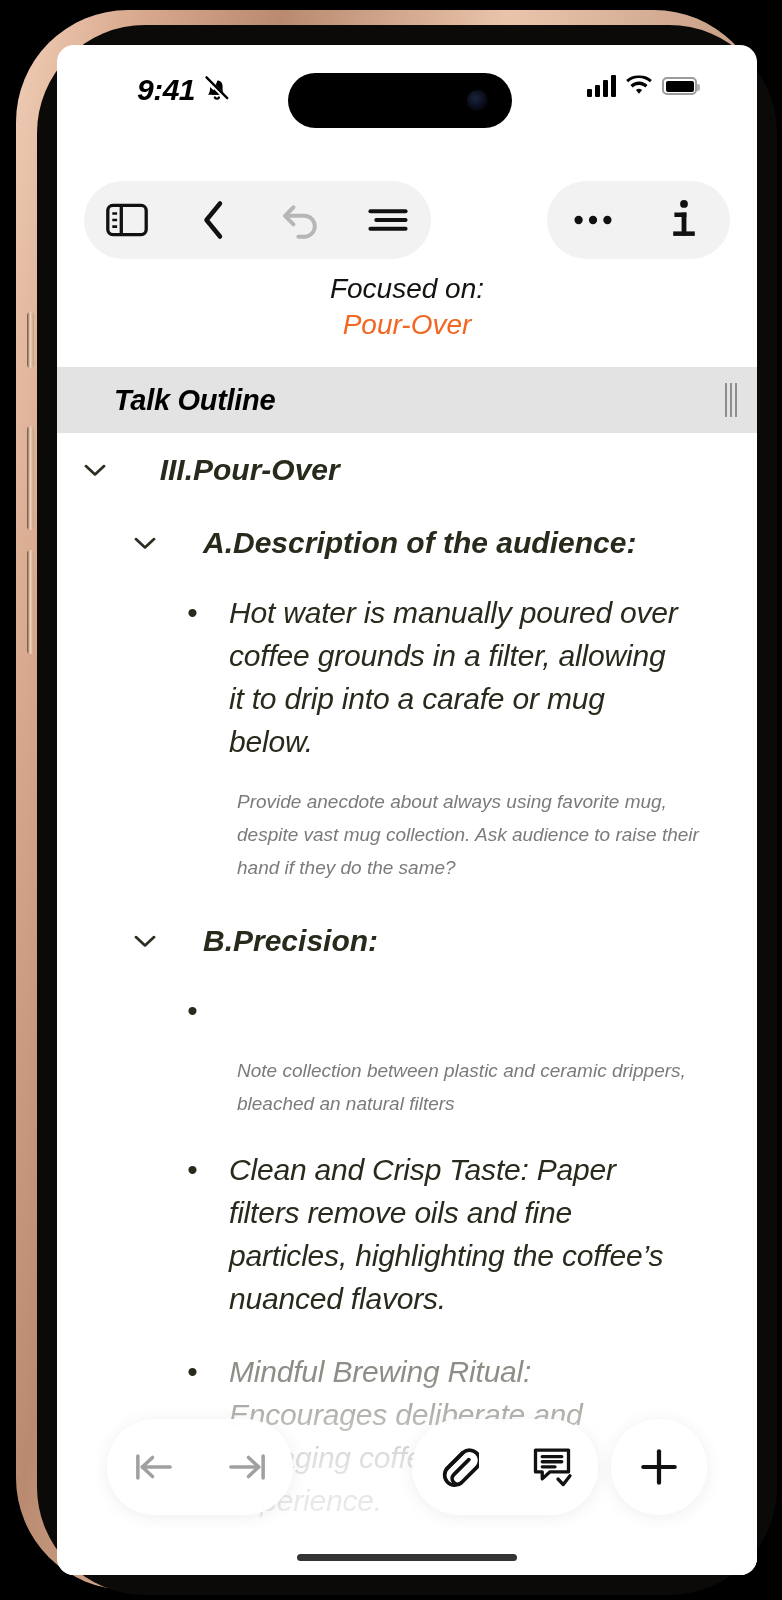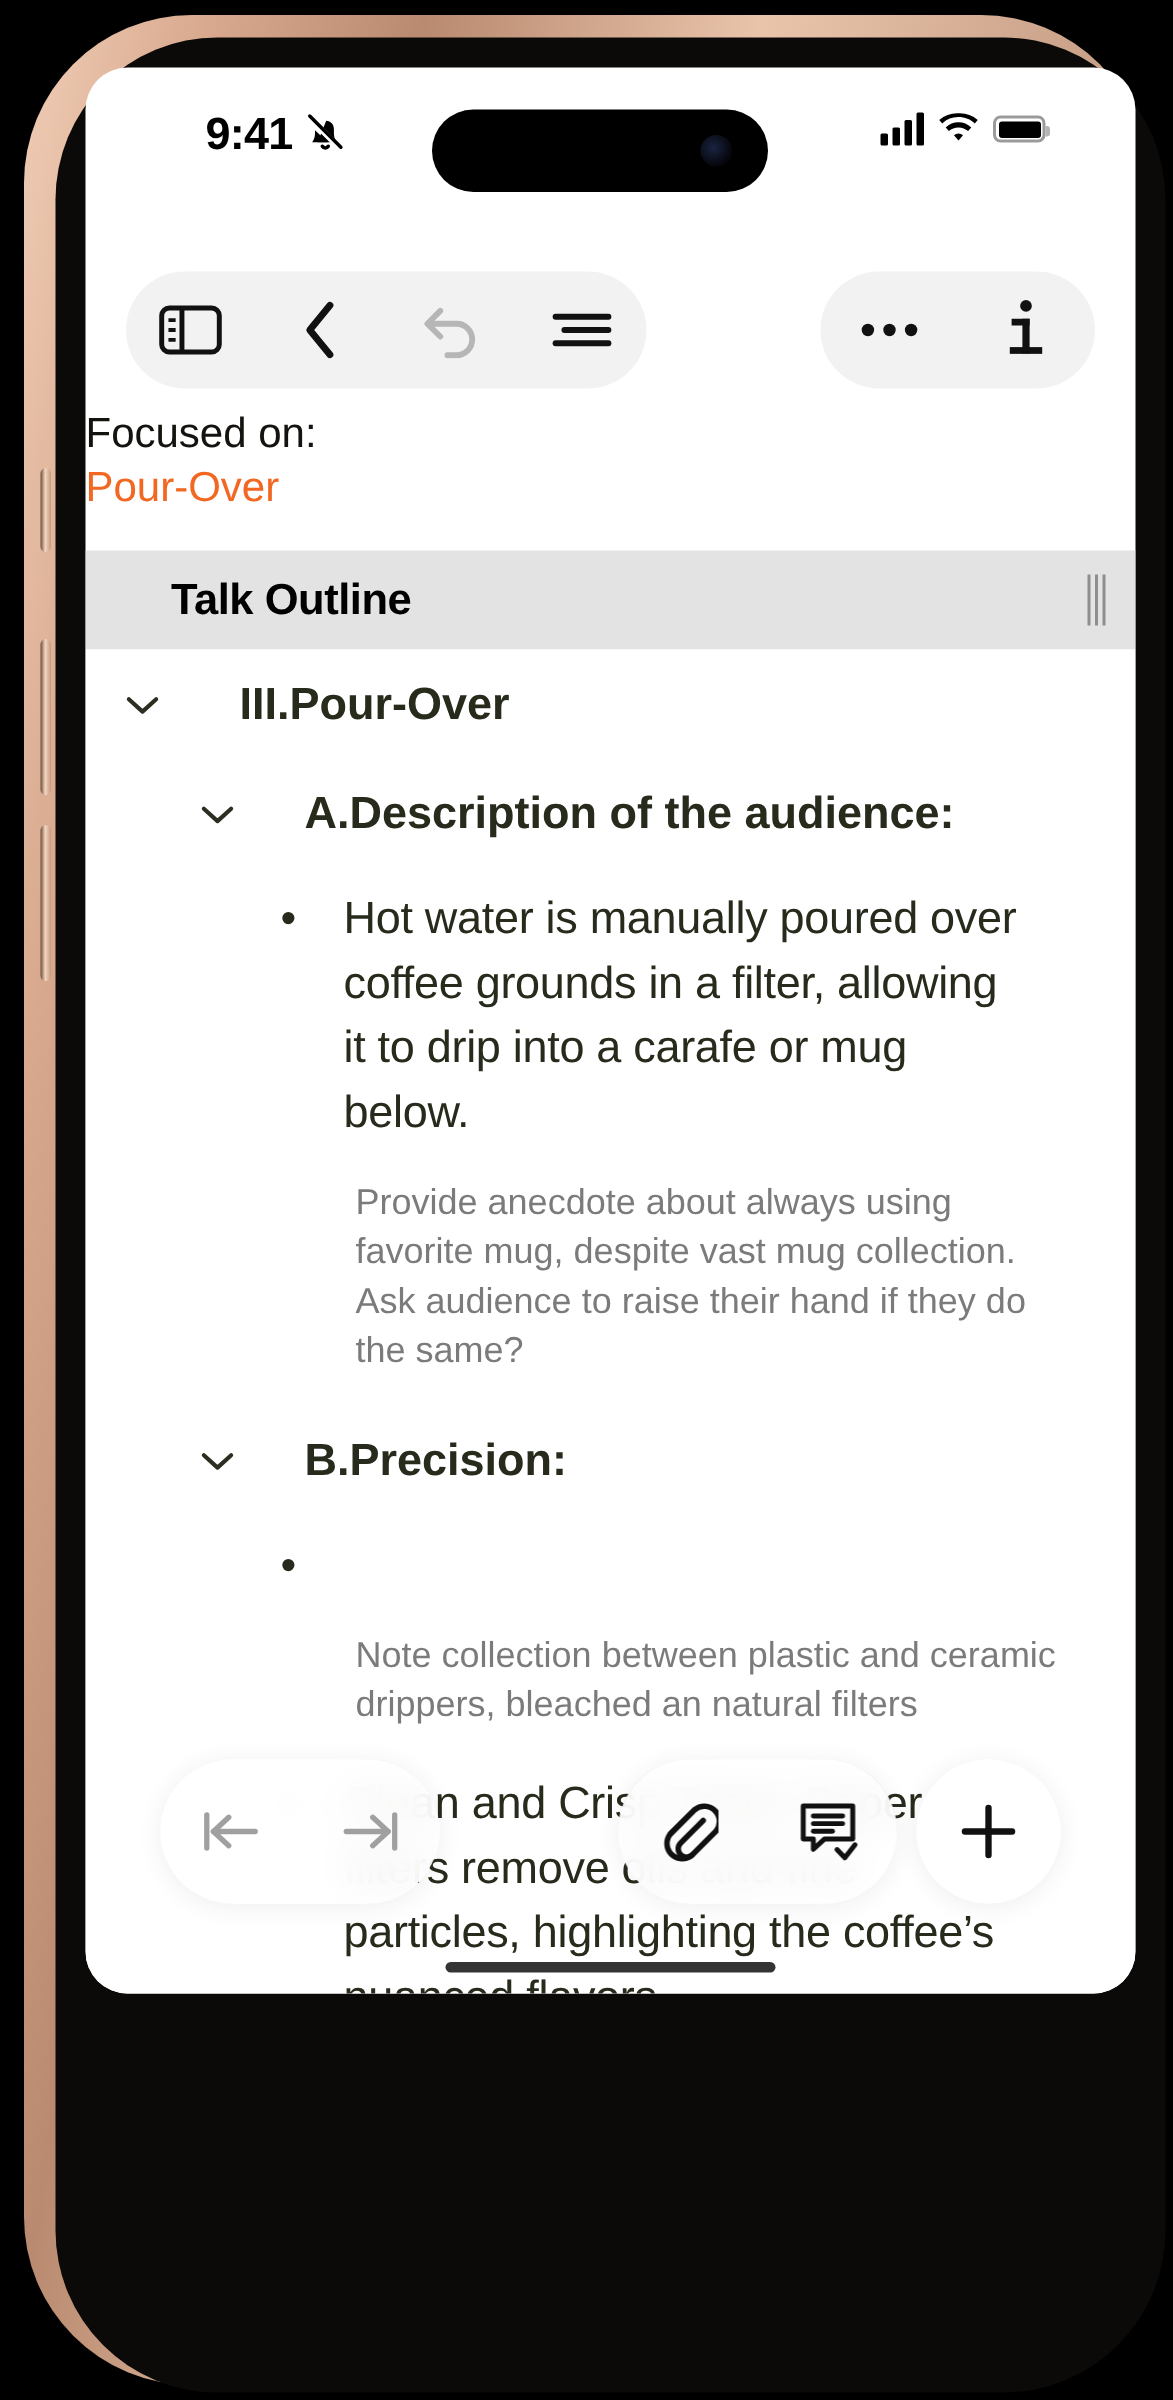--- a/index.html
+++ b/index.html
@@ -19,24 +19,25 @@
     padding:5px;
   }
   #phone-bezel{
     position:absolute; left:21px; top:15px;
     width:740px; height:1570px;
     border-radius:108px;
     background:#0b0a09;
   }
   #phone-screen{
     position:absolute; left:41px; top:35px;
-    width:700px; height:1284px;
-    border-radius:28px;
+    width:700px; height:1530px;
+    border-radius:17px;
     background:#ffffff;
     overflow:hidden;
+    font-style:italic;
   }
   #action-button{
     position:absolute; left:11px; top:302px; width:7px; height:56px;
     border-radius:4px;
     background:linear-gradient(90deg,#6d4c38,#f3d6c1 45%,#c49a7e);
   }
   #volume-up-button{
     position:absolute; left:11px; top:416px; width:7px; height:104px;
     border-radius:4px;
     background:linear-gradient(90deg,#6d4c38,#f3d6c1 45%,#c49a7e);
@@ -105,20 +106,21 @@
   #toolbar-right-group{ right:27px; width:183px; justify-content:space-around;}
   .tb-btn{
     width:64px; height:64px;
     display:flex; align-items:center; justify-content:center;
     border-radius:32px; cursor:pointer;
   }
 
   
   #focus-header{
     position:absolute; top:226px; left:0; width:700px; height:92px;
+    text-align:center;
   }
   #focus-label{ font-size:28px; color:#15130f; line-height:36px; }
   #focus-value{ font-size:28px; color:#f26722; line-height:36px; }
 
   
   #section-bar{
     position:absolute; top:322px; left:0; width:700px; height:66px;
     background:#e3e3e3;
     display:flex; align-items:center;
   }
@@ -159,21 +161,21 @@
   .bullet-dot{
     flex:0 0 auto; width:50px; font-size:30px; color:#262b1c;
     line-height:43px; text-align:left; padding-left:8px;
   }
   .bullet-text{
     font-size:30px; color:#262b1c; line-height:43px; width:458px;
     letter-spacing:-0.2px;
   }
   .note-text{
     margin-left:180px; margin-top:22px; width:470px;
-    font-size:24px; color:#7b7b7b; line-height:33px;
+    font-size:19px; color:#7b7b7b; line-height:33px;
   }
   #faded-row{ margin-top:30px; }
   #faded-row .bullet-text{ color:#8d8d86; }
 
   
   #bottom-fade{
     position:absolute; left:0; bottom:0; width:700px; height:200px;
     background:linear-gradient(to bottom,rgba(255,255,255,0) 0%,rgba(255,255,255,0.72) 42%,rgba(255,255,255,0.93) 100%);
     pointer-events:none;
   }

